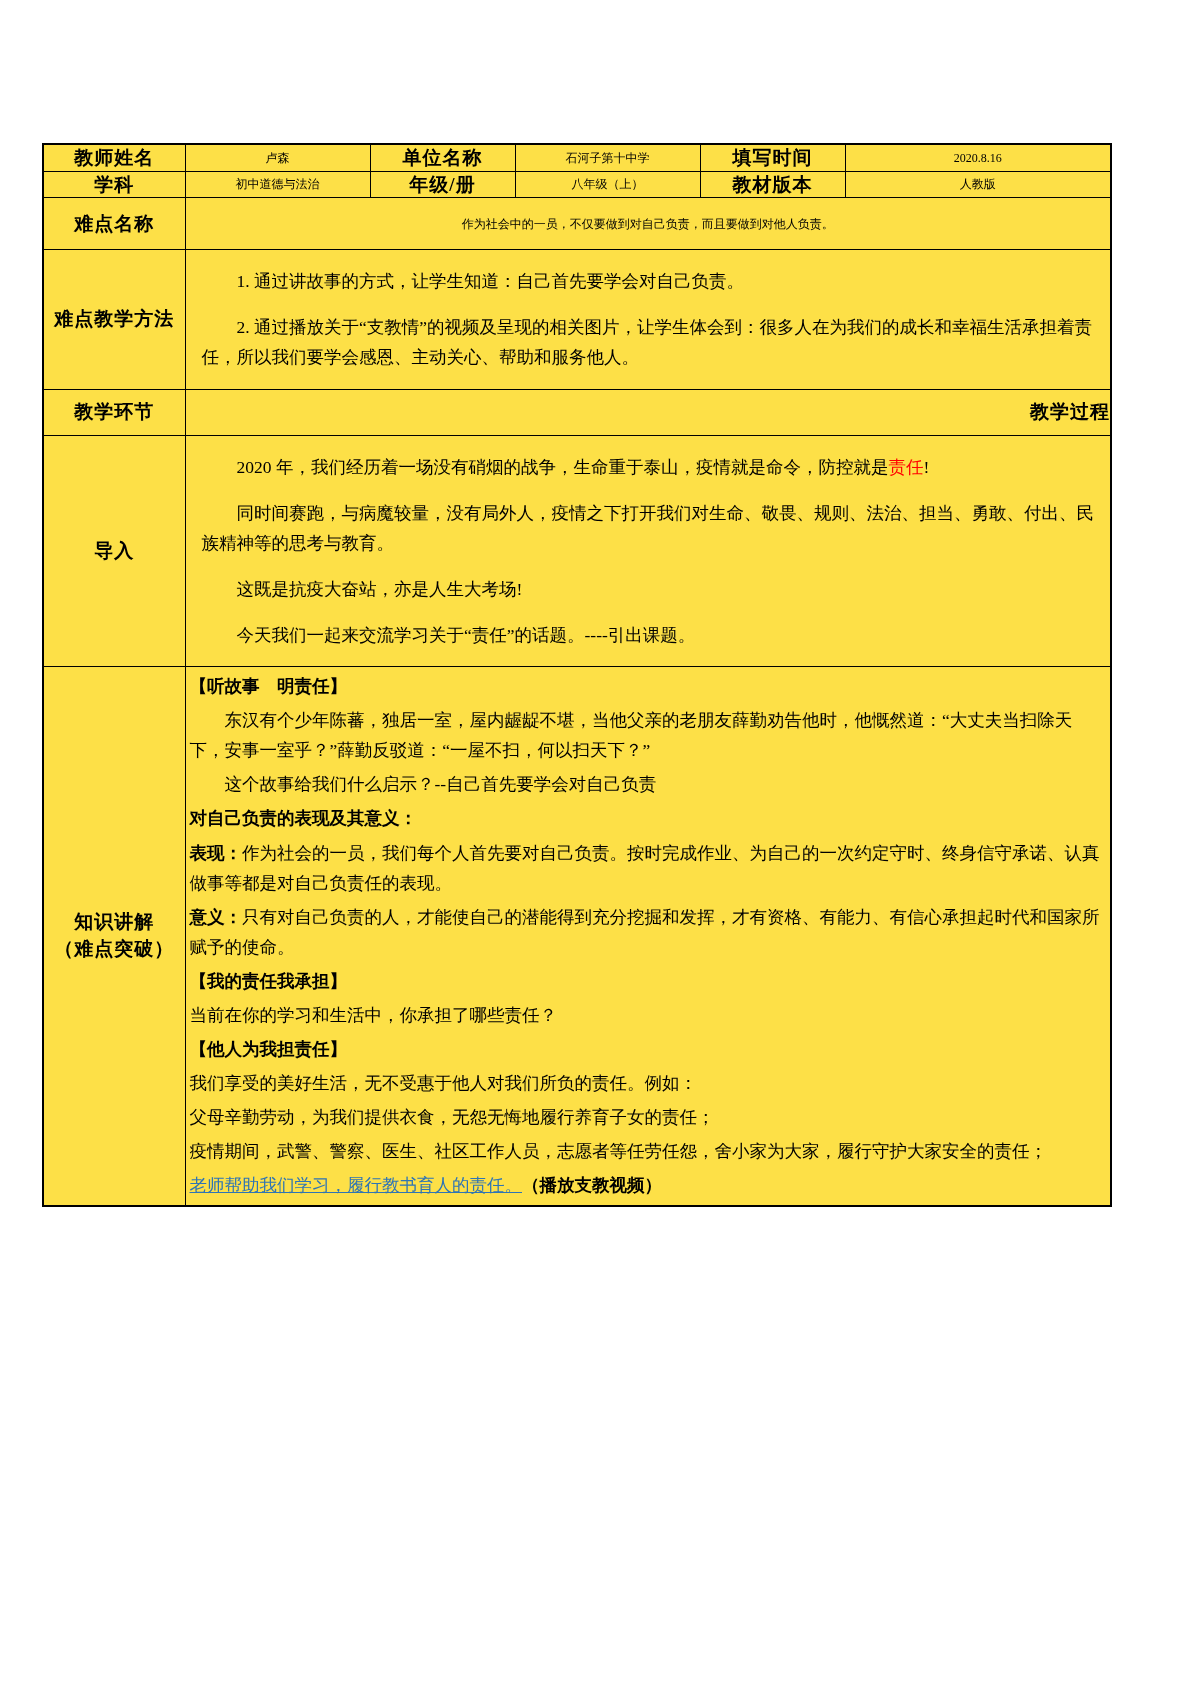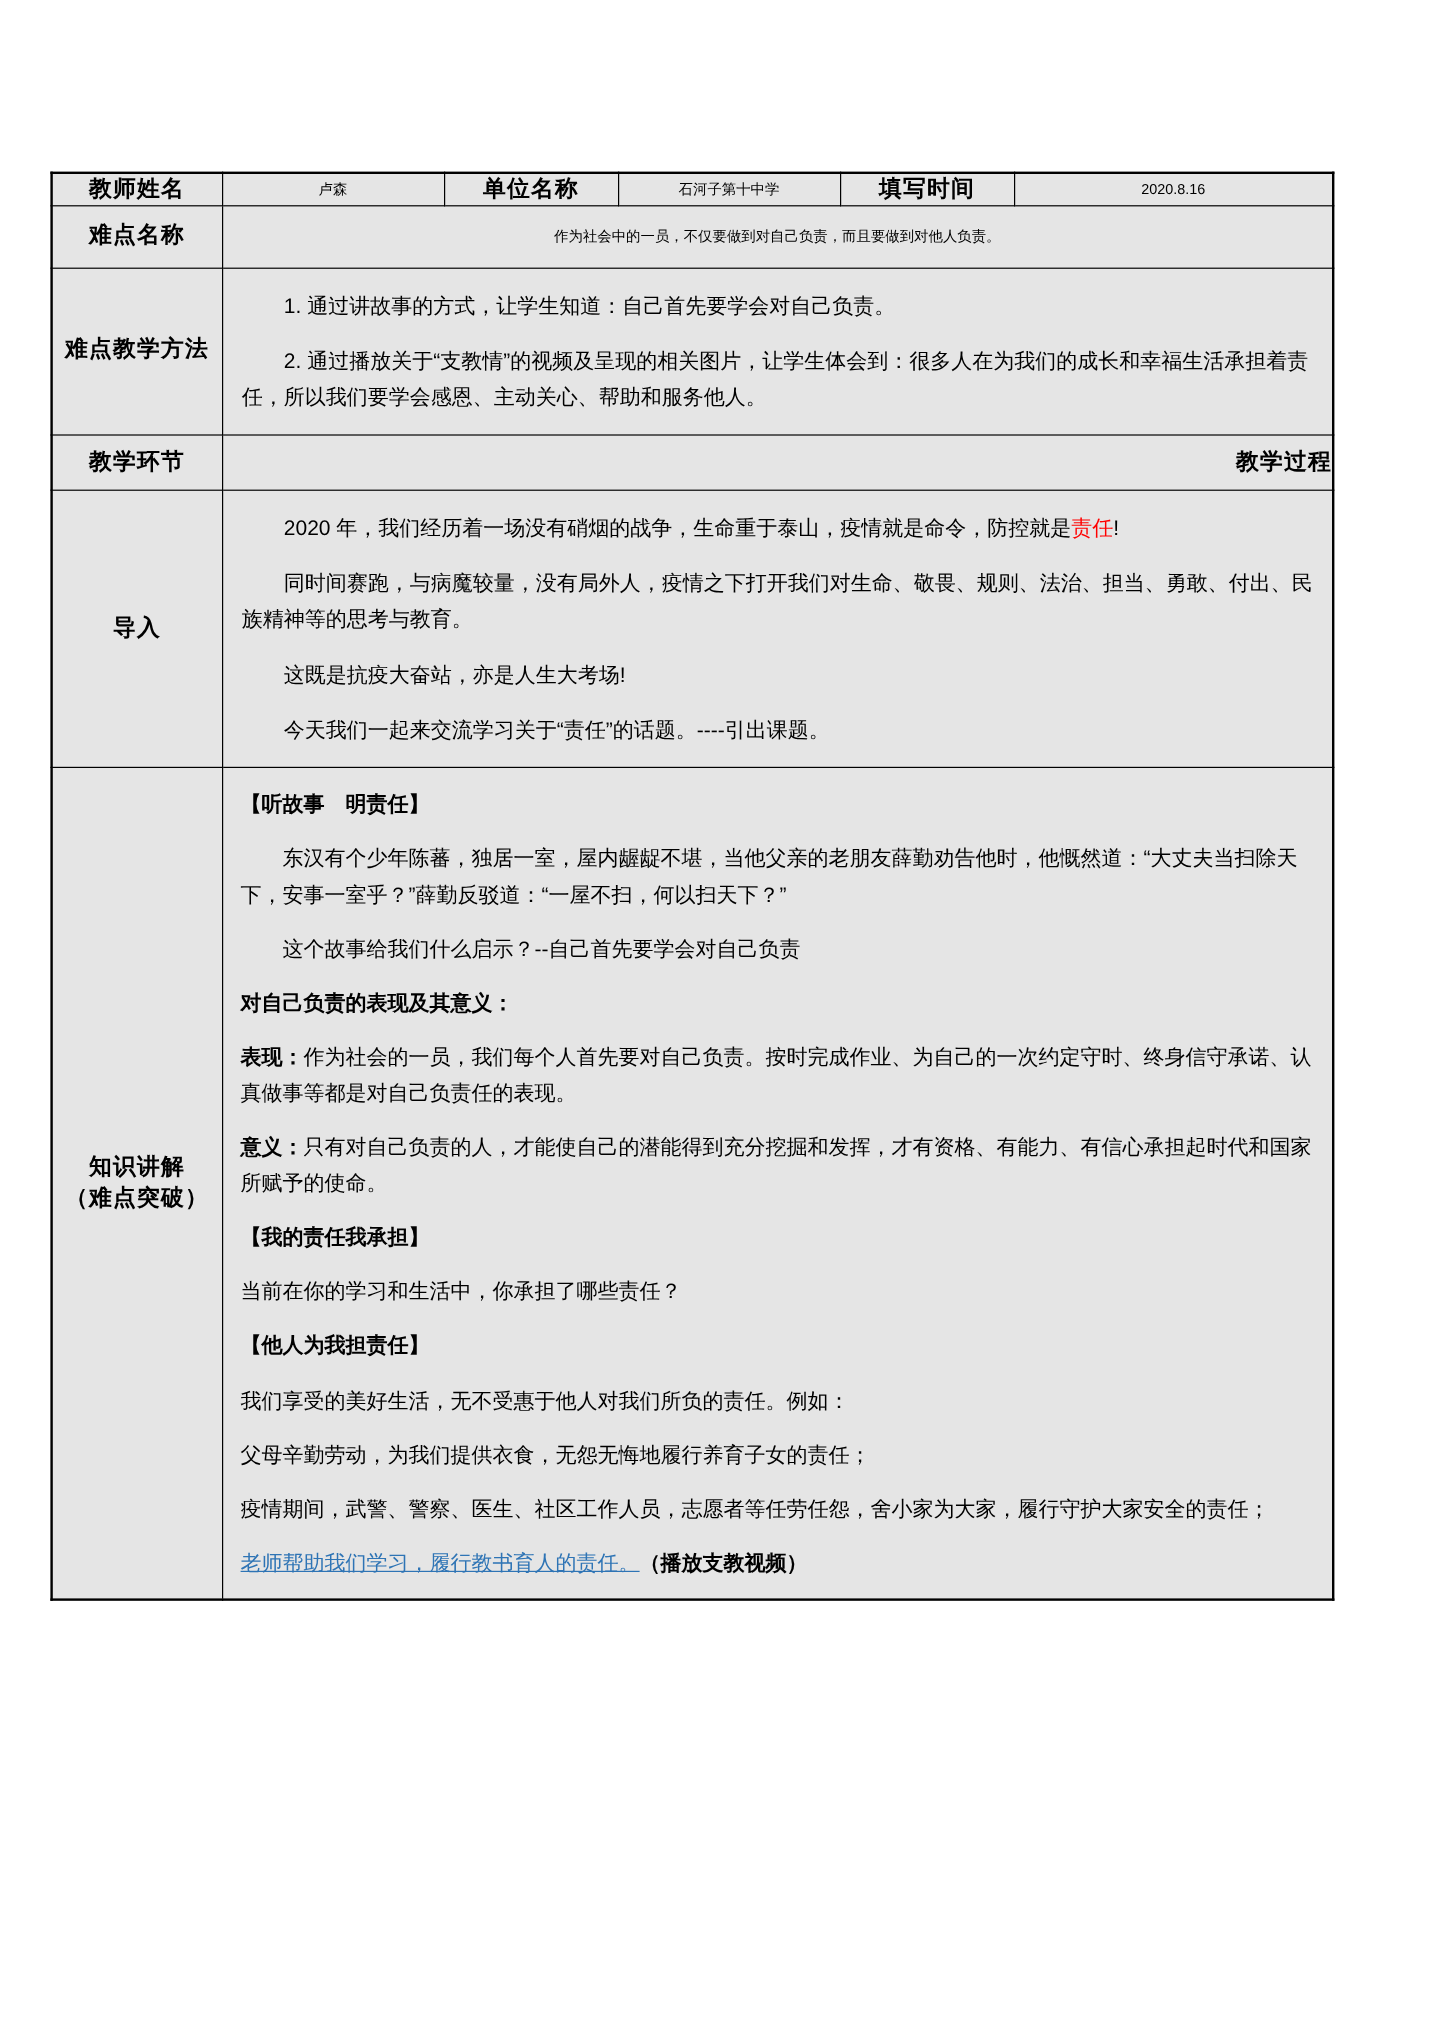--- a/index.html
+++ b/index.html
@@ -26,21 +26,22 @@
     left: 42px;
     top: 143px;
     width: 1068px;
     border-collapse: collapse;
     table-layout: fixed;
   }
   table.sheet td {
     border: 1.5px solid #000;
     padding: 0;
     vertical-align: middle;
-    background: #e5e5e5;
+    background: #fde047;
+    font-family: Liberation Serif, serif;
   }
   
   table.sheet {
     border: 2.5px solid #000;
   }
   .lbl {
     text-align: center;
     font-weight: bold;
     font-size: 19px;
     letter-spacing: 1px;
@@ -92,21 +93,21 @@
     letter-spacing: 1px;
   }
   .process-head {
     text-align: right;
     font-weight: bold;
     font-size: 19px;
     padding: 8px 2px;
     letter-spacing: 1px;
   }
   .knowledge-body p {
-    margin: 15px;
+    margin: 4px;
   }
 </style>
 </head>
 <body>
 
 <div class="page">
 
   <table class="sheet">
     <colgroup>
       <col style="width:142px">
@@ -120,20 +121,28 @@
 
       <tr>
         <td class="lbl">教师姓名</td>
         <td class="val">卢森</td>
         <td class="lbl">单位名称</td>
         <td class="val">石河子第十中学</td>
         <td class="lbl">填写时间</td>
         <td class="val">2020.8.16</td>
       </tr>
 
+      <tr>
+        <td class="lbl">学科</td>
+        <td class="val">初中道德与法治</td>
+        <td class="lbl">年级/册</td>
+        <td class="val">八年级（上）</td>
+        <td class="lbl">教材版本</td>
+        <td class="val">人教版</td>
+      </tr>
 
 
       <tr style="height:52px">
         <td class="lbl">难点名称</td>
         <td class="val" colspan="5">作为社会中的一员，不仅要做到对自己负责，而且要做到对他人负责。</td>
       </tr>
 
 
       <tr style="height:118px">
         <td class="tall-lbl">难点教学方法</td>

